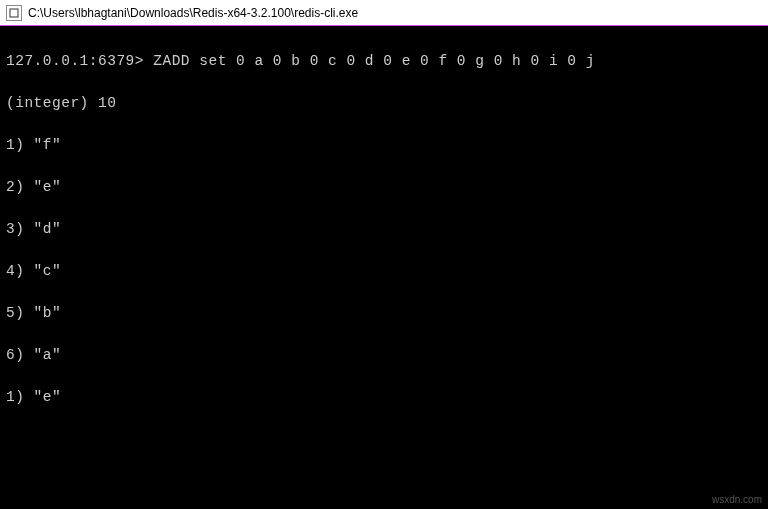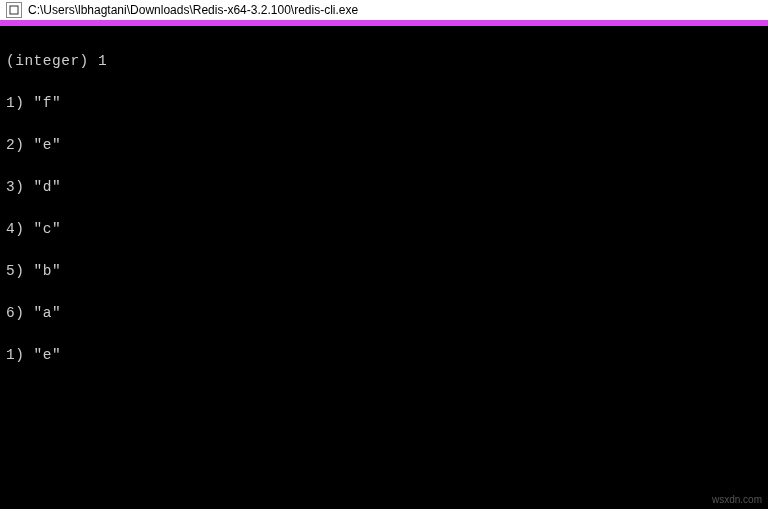--- a/index.html
+++ b/index.html
@@ -11,21 +11,21 @@
       width: 768px;
       height: 509px;
       font-family: Consolas, 'Courier New', monospace;
       font-size: 14px;
       background: #000;
       overflow: hidden;
     }
     .titlebar {
       height: 26px;
       background: #fff;
-      border-bottom: 6px solid #d946ef;
+      border-bottom: 1px solid #d946ef;
       display: flex;
       align-items: center;
       padding: 0 6px;
       font-family: 'Segoe UI', Tahoma, sans-serif;
       font-size: 12px;
       color: #000;
     }
     .titlebar-icon {
       width: 16px;
       height: 16px;
@@ -66,21 +66,22 @@
 <div class="titlebar">
   <span class="titlebar-icon">
     <svg width="10" height="10" viewBox="0 0 10 10">
         <rect x="1" y="1" width="8" height="8" fill="none" stroke="#333" stroke-width="1"></rect>
       </svg>
   </span>
   <span>C:\Users\lbhagtani\Downloads\Redis-x64-3.2.100\redis-cli.exe</span>
 </div>
 
 <div class="terminal">
-<span class="line">(integer) 1</span>
+<span class="line">127.0.0.1:6379&gt; ZADD set 0 a 0 b 0 c 0 d 0 e 0 f 0 g 0 h 0 i 0 j</span>
+<span class="line">(integer) 10</span>
 <span class="line">1) "f"</span>
 <span class="line">2) "e"</span>
 <span class="line">3) "d"</span>
 <span class="line">4) "c"</span>
 <span class="line">5) "b"</span>
 <span class="line">6) "a"</span>
 <span class="line">1) "e"</span>
 
 
 

